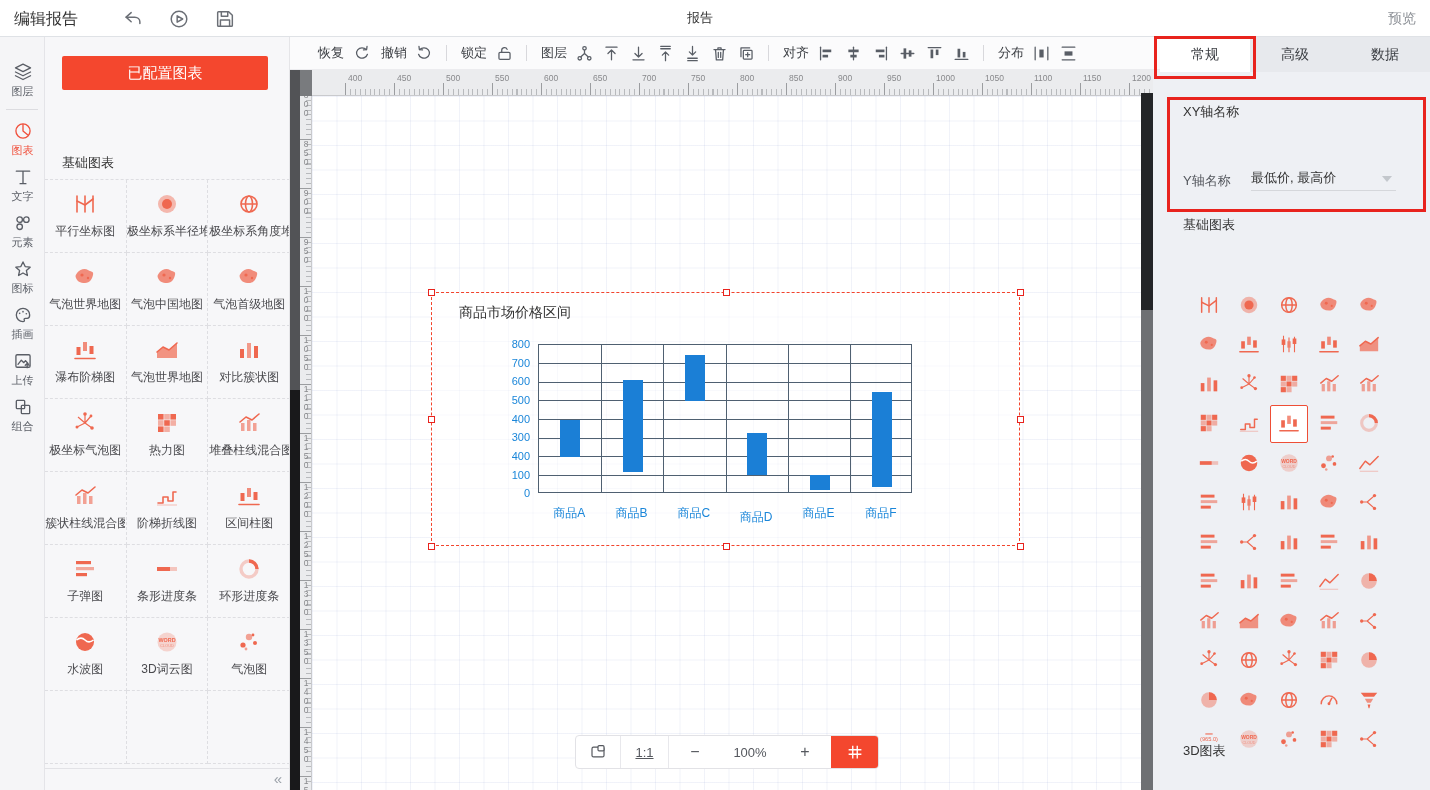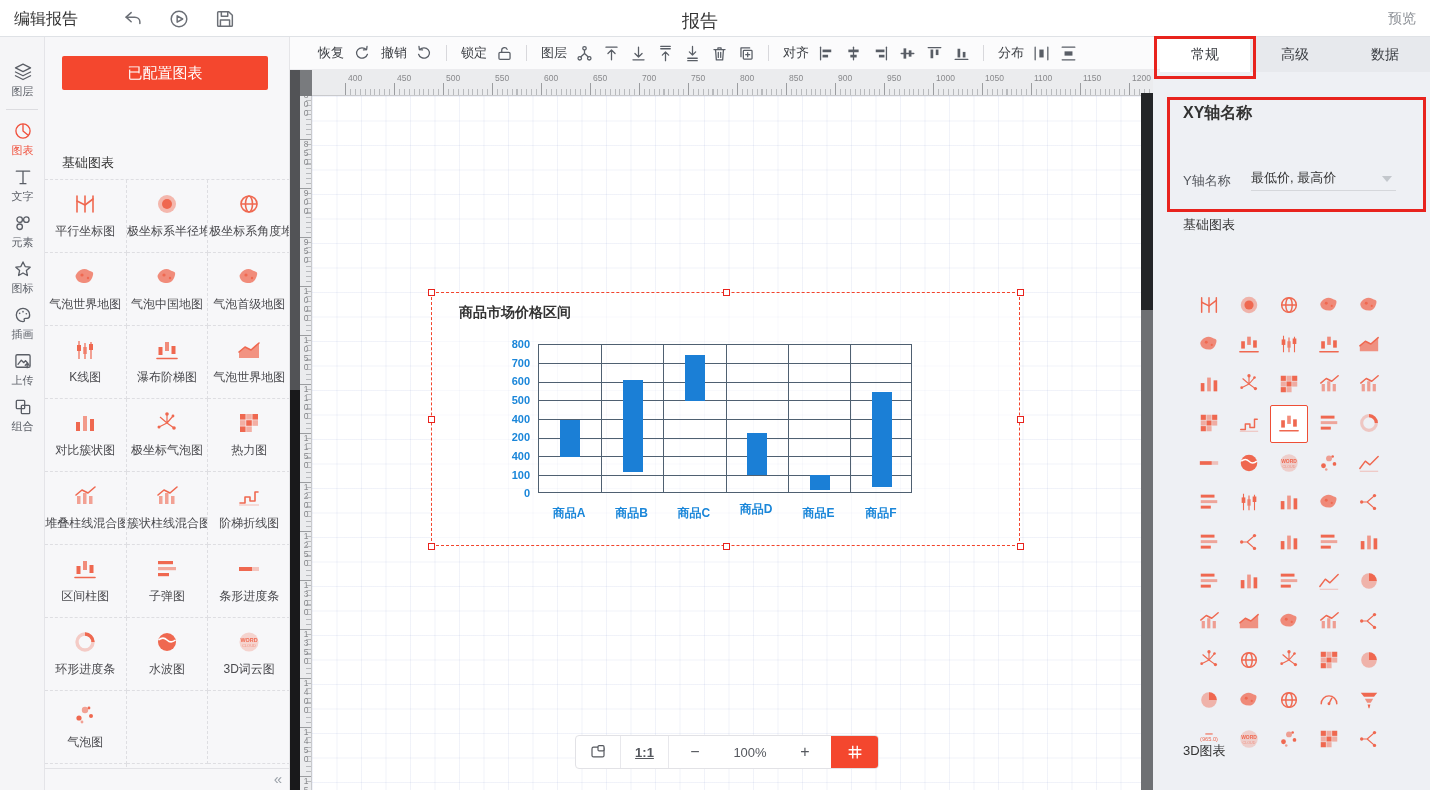--- a/index.html
+++ b/index.html
@@ -4,21 +4,21 @@
 <style>
   * { box-sizing: border-box; margin: 0; padding: 0; }
   html,body { width:1430px; height:790px; overflow:hidden; }
   body { position:relative; font-family:"Liberation Sans","DejaVu Sans",sans-serif; background:#fff; color:#333; }
 
   
   .topbar { position:absolute; left:0; top:0; width:1430px; height:37px; background:#fff;
             border-bottom:1px solid #dfe2e6; z-index:20; }
   .topbar .app-title { position:absolute; left:14px; top:9px; font-size:16px; color:#333; }
   .topbar .tb-icon { position:absolute; top:8px; width:22px; height:22px; color:#6b6f76; }
-  .topbar .doc-title { position:absolute; left:640px; top:9px; width:120px; text-align:center; font-size:18px; color:#333; }
+  .topbar .doc-title { position:absolute; left:640px; top:9px; width:120px; text-align:center; font-size:13px; color:#333; }
   .topbar .preview { position:absolute; right:14px; top:10px; font-size:14px; color:#8d9197; }
 
   
   .sidebar { position:absolute; left:0; top:37px; bottom:0; width:45px; background:#f5f5f7;
              border-right:1px solid #e4e4e8; z-index:10; }
   .side-item { width:45px; height:46px; display:flex; flex-direction:column; align-items:center;
                justify-content:center; gap:2px; color:#5a5e66; cursor:pointer; }
   .side-item .s-ic { width:20px; height:20px; }
   .side-item .s-lb { font-size:11px; }
   .side-item.active { color:#f0503c; }
@@ -72,48 +72,48 @@
   .strip-right { position:absolute; left:851px; top:56px; width:12px; bottom:0;
                  background:linear-gradient(#232527 0 217px, #6e7073 217px 100%); z-index:5; }
   .artboard { position:absolute; left:22px; top:59px; width:829px; bottom:0; background:#fff;
               background-image:
                 linear-gradient(to right, rgba(145,160,210,.13) 1px, transparent 1px),
                 linear-gradient(to bottom, rgba(145,160,210,.13) 1px, transparent 1px);
               background-size:24.5px 24.5px; }
 
   
   .sel-box { position:absolute; left:141px; top:255px; width:589px; height:254px;
-             border:1px dashed #f2442c; background:rgba(255,255,255,.5); z-index:3;font-weight:bold; }
+             border:1px dashed #f2442c; background:rgba(255,255,255,.5); z-index:3; }
   .handle { position:absolute; width:7px; height:7px; background:#fff; border:1px solid #e8231d; }
   .chart-title { position:absolute; font-size:14px; color:#333; }
   .plot { position:absolute; border:1px solid #4f6071; }
   .gline-h { position:absolute; left:0; width:100%; height:1px; background:#4f6071; }
   .gline-v { position:absolute; top:0; height:100%; width:1px; background:#4f6071; }
   .bar { position:absolute; background:#1b7fd6; }
   .ylab { position:absolute; font-size:11px; color:#1a86d9; text-align:right; width:36px; }
   .xlab { position:absolute; font-size:12px; color:#1a86d9; text-align:center; }
 
   
   .zoombar { position:absolute; left:285px; top:698px; height:34px; display:flex; align-items:stretch;
              background:#fff; border:1px solid #e2e2e6; border-radius:4px; z-index:7; overflow:hidden; }
   .zb-seg { display:flex; align-items:center; justify-content:center; color:#55585e; font-size:13px; cursor:pointer; }
   .zb-fit { width:45px; border-right:1px solid #e8e8ec; }
-  .zb-11 { width:48px; border-right:1px solid #e8e8ec; text-decoration:underline;font-weight:bold; }
+  .zb-11 { width:48px; border-right:1px solid #e8e8ec; text-decoration:underline; }
   .zb-minus { width:52px; font-size:16px; }
   .zb-pct { width:58px; }
   .zb-plus { width:52px; font-size:16px; }
   .zb-grid { width:47px; background:#f4472e; }
   .zb-fit svg, .zb-grid svg { width:18px; height:18px; }
 
   
   .rightpanel { position:absolute; left:1160px; top:37px; width:270px; bottom:0; background:#eef0f4; z-index:8; }
   .rp-tabs { position:absolute; left:0; top:0; width:270px; height:35px; display:flex; background:#e7e9ed; }
   .rp-tab { flex:1; display:flex; align-items:center; justify-content:center; font-size:14px; color:#3a3d42; cursor:pointer; }
   .rp-tab.active { background:#fff; }
-  .xy-title { position:absolute; left:23px; top:66px; font-size:16px; color:#333; font-weight:bold; }
+  .xy-title { position:absolute; left:23px; top:66px; font-size:13px; color:#333; font-weight:normal; }
   .xy-row { position:absolute; left:23px; width:230px; height:26px; }
   .xy-row .lb { position:absolute; left:0; top:5px; font-size:13px; color:#55585e; }
   .xy-row .val { position:absolute; left:68px; top:0; width:145px; height:24px; font-size:13px; color:#333;
                  border-bottom:1px solid #d5d7db; line-height:22px; cursor:pointer; white-space:nowrap; overflow:hidden; }
   .xy-row .caret { position:absolute; right:4px; top:9px; width:0; height:0; border-left:5px solid transparent;
                    border-right:5px solid transparent; border-top:6px solid #c3c7cc; }
   .rp-sec { position:absolute; left:23px; font-size:13px; color:#333; }
   .rp-grid { position:absolute; left:29px; top:248px; width:200px; display:grid;
              grid-template-columns:repeat(5,40px); grid-auto-rows:39.5px; }
   .rp-cell { display:flex; align-items:center; justify-content:center; cursor:pointer; position:relative; }
@@ -259,29 +259,20 @@
         </svg>
      <span class="g-lb">气泡中国地图</span>
    </div>
       <div class="lp-cell">
      <svg class="g-ic" viewBox="0 0 24 24">
           <path d="M4 8c3-4 8-5 11-3s6 1 5 5-3 8-8 8-8-2-9-5 0-3 1-5z" fill="currentColor" opacity=".75"></path>
           <circle cx="9" cy="10" r="1.6" fill="currentColor"></circle>
           <circle cx="15" cy="13" r="1.2" fill="currentColor"></circle>
         </svg>
      <span class="g-lb">气泡首级地图</span>
-   </div>
-      <div class="lp-cell">
-     <svg class="g-ic" viewBox="0 0 24 24">
-          <path d="M6 3v18M12 5v16M18 4v17" stroke="currentColor" stroke-width="1.2"></path>
-          <rect x="4" y="7" width="4" height="6" fill="currentColor"></rect>
-          <rect x="10" y="9" width="4" height="7" fill="currentColor" opacity=".6"></rect>
-          <rect x="16" y="6" width="4" height="6" fill="currentColor"></rect>
-        </svg>
-     <span class="g-lb">K线图</span>
    </div>
       <div class="lp-cell">
      <svg class="g-ic" viewBox="0 0 24 24">
           <rect x="3.5" y="9" width="4" height="8" fill="currentColor"></rect>
           <rect x="10" y="4" width="4" height="9" fill="currentColor" opacity=".75"></rect>
           <rect x="16.5" y="8" width="4" height="8" fill="currentColor"></rect>
           <path d="M2 20.5h20" stroke="currentColor" fill="none" stroke-width="1.6" stroke-linecap="round" stroke-linejoin="round"></path>
         </svg>
      <span class="g-lb">瀑布阶梯图</span>
    </div>
@@ -595,28 +586,28 @@
         <div class="bar" style="left:145.83333333333334px;top:10.24375px;width:20px;height:45.63125px"></div>
         <div class="bar" style="left:208.16666666666666px;top:88.46875px;width:20px;height:41.90625px"></div>
         <div class="bar" style="left:270.5px;top:130.375px;width:20px;height:14.9px"></div>
         <div class="bar" style="left:332.83333333333337px;top:46.5625px;width:20px;height:94.9875px"></div>
       </div>
       <div class="ylab" style="left:62px;top:45px">800</div>
       <div class="ylab" style="left:62px;top:63.625px">700</div>
       <div class="ylab" style="left:62px;top:82.25px">600</div>
       <div class="ylab" style="left:62px;top:100.875px">500</div>
       <div class="ylab" style="left:62px;top:119.5px">400</div>
-      <div class="ylab" style="left:62px;top:138.125px">200</div>
+      <div class="ylab" style="left:62px;top:138.125px">300</div>
       <div class="ylab" style="left:62px;top:156.75px">400</div>
       <div class="ylab" style="left:62px;top:176px">100</div>
       <div class="ylab" style="left:62px;top:194px">0</div>
       <div class="xlab" style="left:106px;top:212px;width:62.333333333333336px">商品A</div>
       <div class="xlab" style="left:168.33333333333334px;top:212px;width:62.333333333333336px">商品B</div>
       <div class="xlab" style="left:230.66666666666669px;top:212px;width:62.333333333333336px">商品C</div>
-      <div class="xlab" style="left:293px;top:208px;width:62.333333333333336px">商品D</div>
+      <div class="xlab" style="left:293px;top:216px;width:62.333333333333336px">商品D</div>
       <div class="xlab" style="left:355.33333333333337px;top:212px;width:62.333333333333336px">商品E</div>
       <div class="xlab" style="left:417.6666666666667px;top:212px;width:62.333333333333336px">商品F</div>
       <div class="handle" style="left:-4px;top:-4px"></div>
       <div class="handle" style="left:290.5px;top:-4px"></div>
       <div class="handle" style="left:585px;top:-4px"></div>
       <div class="handle" style="left:-4px;top:123px"></div>
       <div class="handle" style="left:585px;top:123px"></div>
       <div class="handle" style="left:-4px;top:250px"></div>
       <div class="handle" style="left:290.5px;top:250px"></div>
       <div class="handle" style="left:585px;top:250px"></div>

